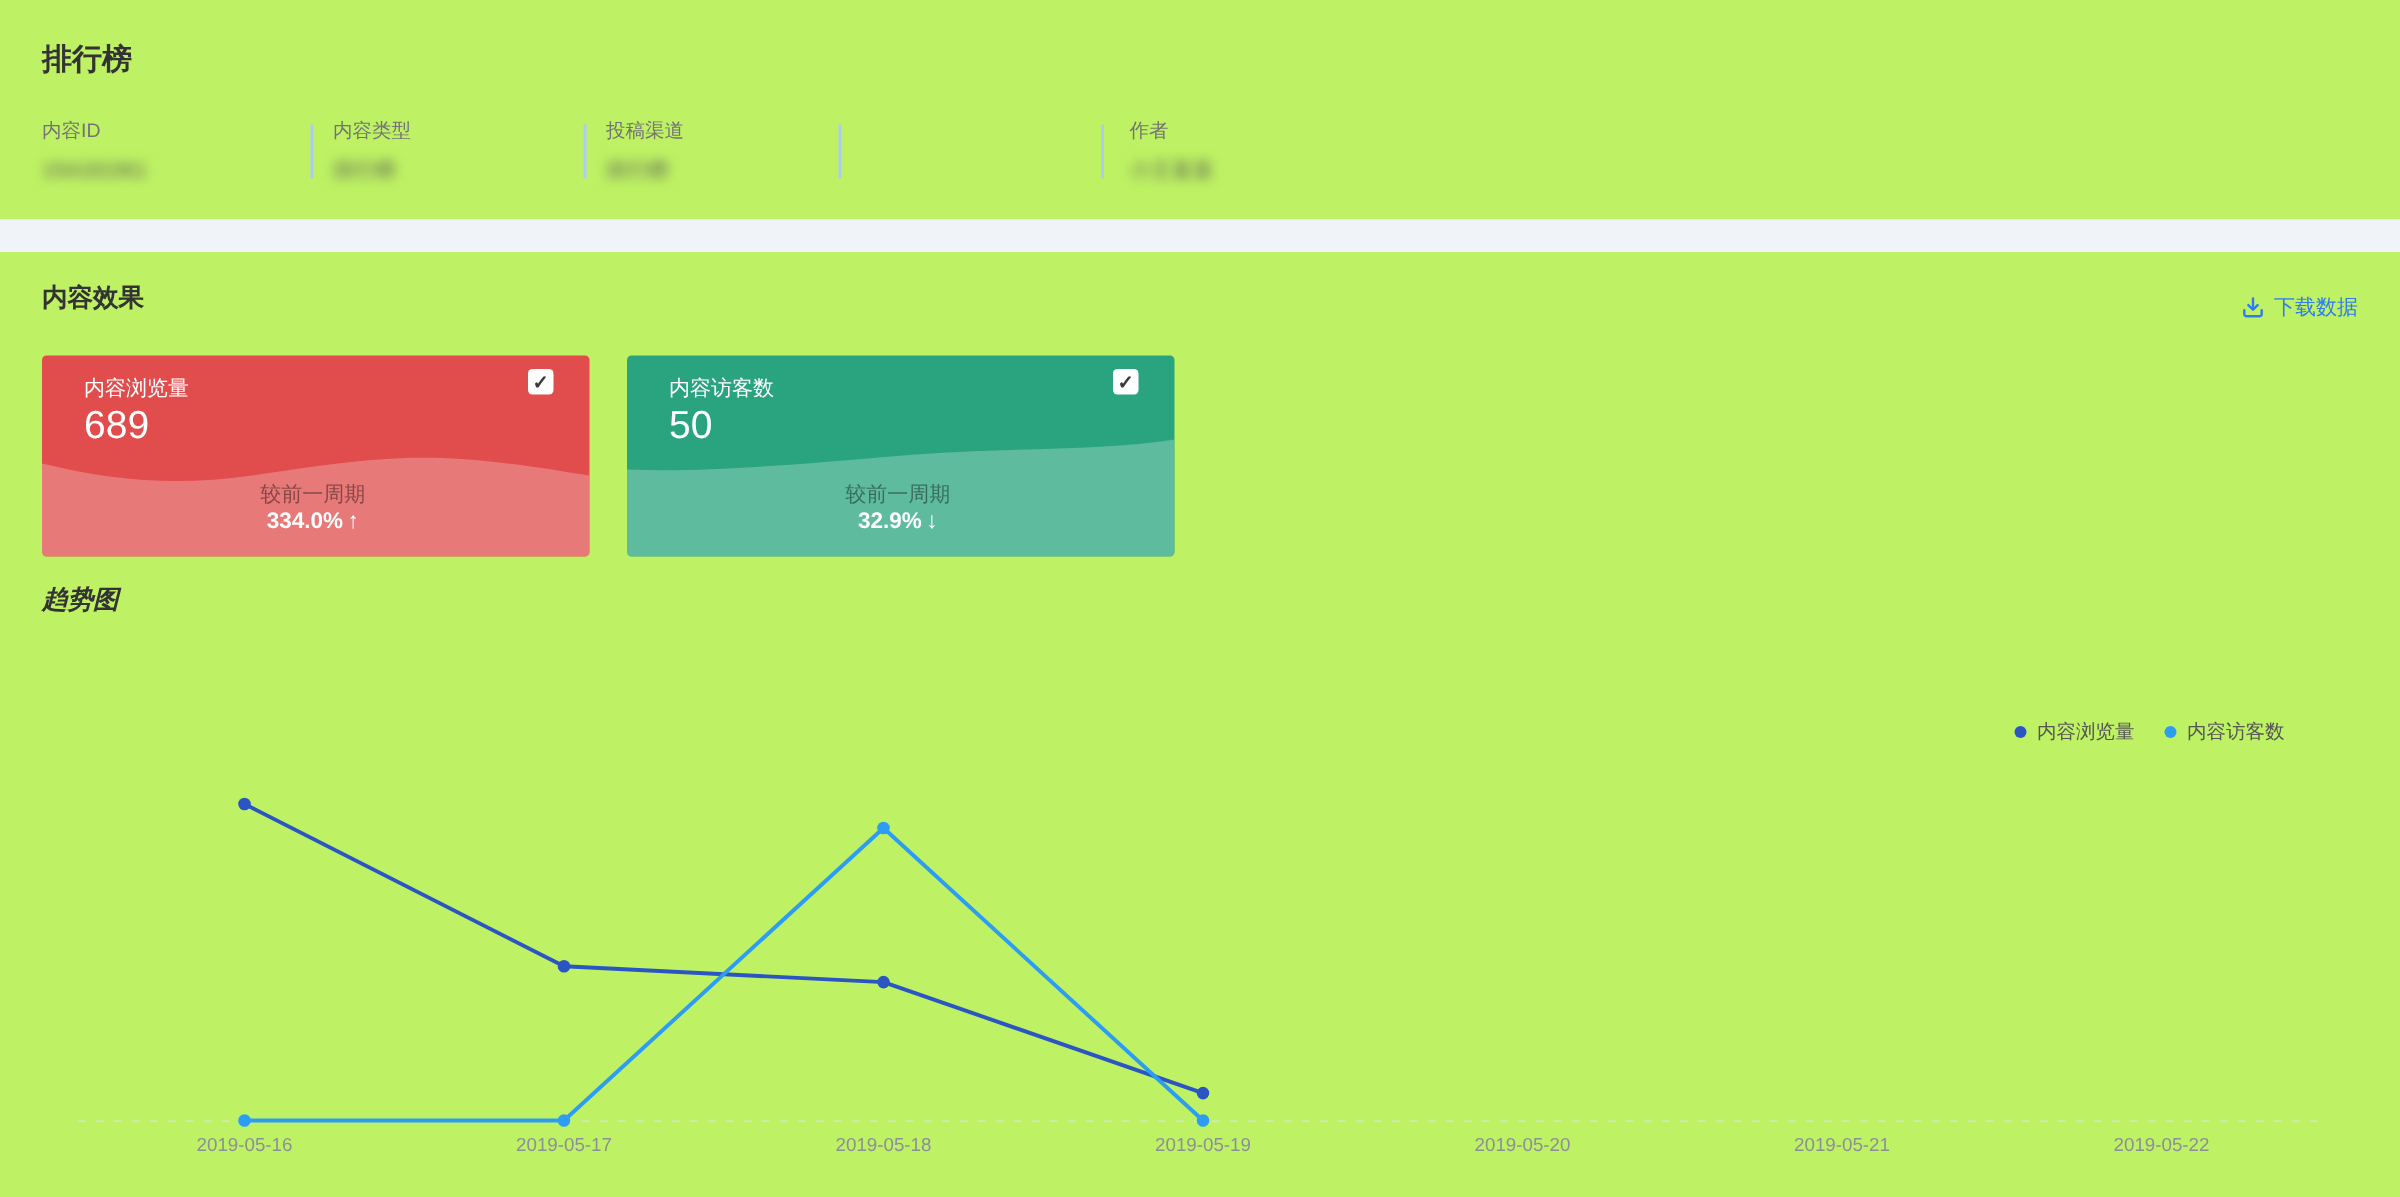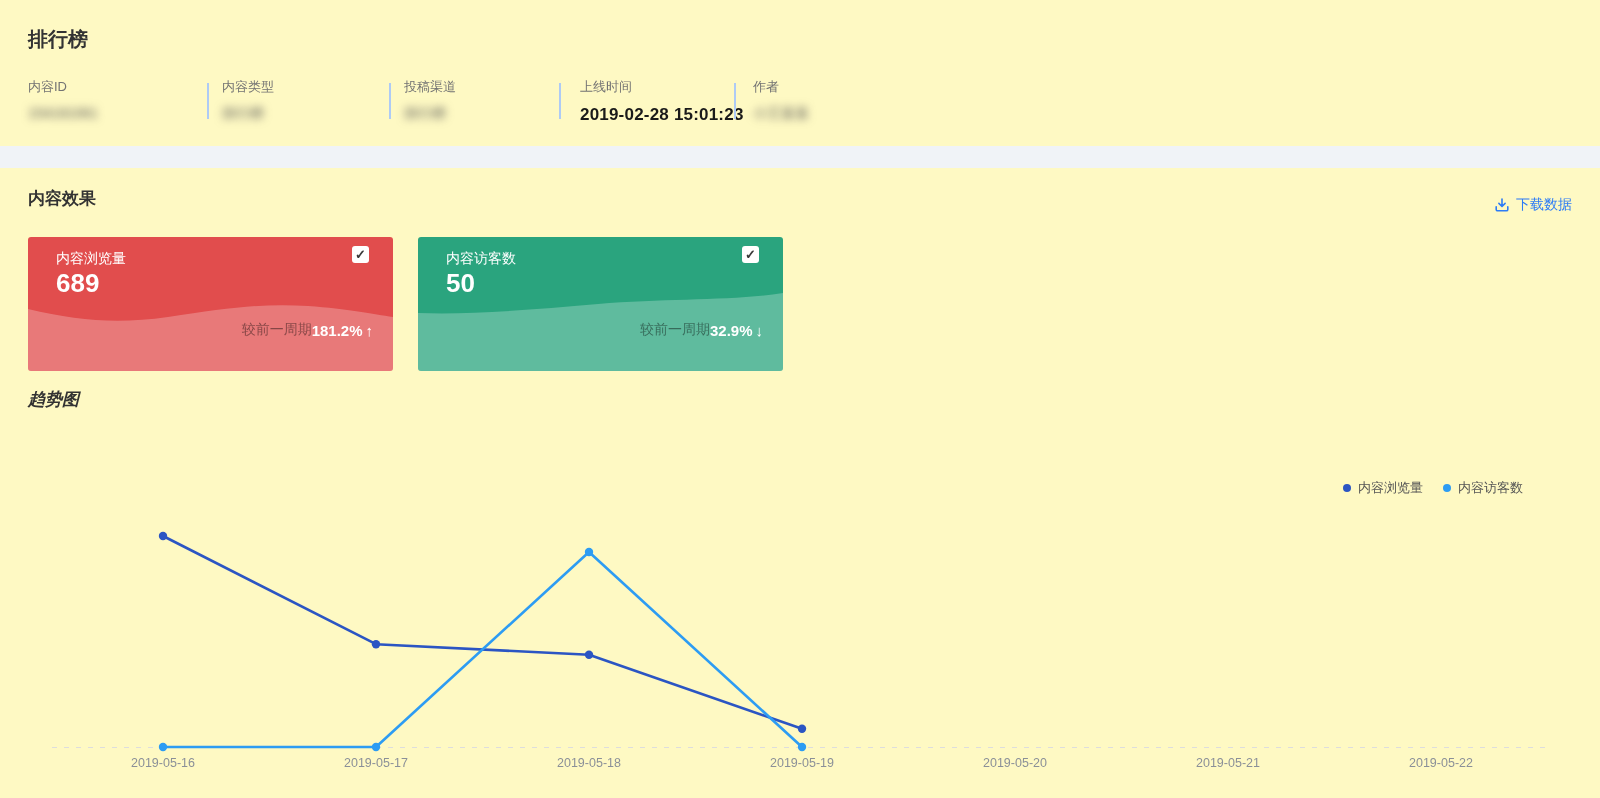--- a/index.html
+++ b/index.html
@@ -1,18 +1,18 @@
 <!DOCTYPE html>
 <html><head>
 <meta charset="utf-8">
 <style>
   * { margin:0; padding:0; box-sizing:border-box; }
   html,body { width:1600px; height:798px; background:#fff; overflow:hidden;
               font-family:"Liberation Sans", sans-serif; }
-  #app { position:relative; width:1600px; height:798px; background:#fef9c3; }
+  #app { position:relative; width:1600px; height:798px; background:#bef264; }
 
   
   .page-title { position:absolute; left:28px; top:26px; font-size:20px; font-weight:700; color:#333; }
   .meta-row { position:absolute; left:0; top:78px; width:1576px; height:50px; }
   .meta-col { position:absolute; top:0; }
   .meta-label { font-size:13px; color:#737373; display:block; }
   .meta-value { display:block; margin-top:9px; font-size:14px; color:#3d3d3d; }
   .meta-value.big { font-size:17px; font-weight:700; color:#1a1a1a; letter-spacing:.2px; }
   .blurred { filter:blur(4px); user-select:none; color:#555; }
   .meta-divider { position:absolute; top:5px; width:2px; height:36px; background:#aecbf5; }
@@ -32,23 +32,23 @@
               overflow:hidden; color:#fff; }
   #card-views { left:28px; }
   #card-visitors { left:418px; }
   .kpi-wave { position:absolute; left:0; top:0; width:365px; height:134px; }
   .kpi-top { position:absolute; left:28px; top:9px; right:24px; display:flex;
              justify-content:space-between; align-items:flex-start; }
   .kpi-title { font-size:14px; padding-top:4px; }
   .kpi-checkbox { width:17px; height:17px; background:#fff; border-radius:3px; display:flex;
                   align-items:center; justify-content:center; cursor:pointer; }
   .kpi-checkbox .check { color:#3a3a3a; font-size:13px; font-weight:700; line-height:1; }
-  .kpi-value { position:absolute; left:28px; top:31px; font-size:26px; font-weight:700; }
-  .kpi-bottom { position:absolute; left:28px; right:20px; top:84px; display:flex;
-                justify-content:flex-end; align-items:center; }
+  .kpi-value { position:absolute; left:28px; top:31px; font-size:26px; font-weight:400; }
+  .kpi-bottom { position:absolute; left:28px; right:32px; top:84px; display:flex;
+                justify-content:flex-start; align-items:center;flex-direction:column; }
   .kpi-compare { font-size:14px; font-weight:500; color:rgba(0,0,0,0.42); }
   .kpi-change { font-size:15px; font-weight:700; color:#fff; }
   .kpi-change .arrow { margin-left:3px; font-weight:700; }
 
   
   #chart-wrap { position:absolute; left:0; top:440px; width:1600px; height:358px; }
   #trend-svg { position:absolute; left:0; top:0; }
   .legend { position:absolute; top:39px; right:77px; display:flex; gap:20px; align-items:center; }
   .legend-item { display:flex; align-items:center; gap:7px; cursor:pointer; }
   .legend-dot { width:8px; height:8px; border-radius:50%; }
@@ -70,24 +70,20 @@
     <div class="meta-col" style="left:222px">
       <span class="meta-label">内容类型</span>
       <span class="meta-value blurred">排行榜</span>
     </div>
     <div class="meta-divider" style="left:389px"></div>
     <div class="meta-col" style="left:404px">
       <span class="meta-label">投稿渠道</span>
       <span class="meta-value blurred">排行榜</span>
     </div>
     <div class="meta-divider" style="left:559px"></div>
-    <div class="meta-col" style="left:580px">
-      <span class="meta-label">上线时间</span>
-      <span class="meta-value big">2019-02-28 15:01:23</span>
-    </div>
     <div class="meta-divider" style="left:734px"></div>
     <div class="meta-col" style="left:753px">
       <span class="meta-label">作者</span>
       <span class="meta-value blurred">小王某某</span>
     </div>
   </div>
 
   <div class="gray-band"></div>
 
   <div class="section-heading" id="effects-heading">内容效果</div>
@@ -106,21 +102,21 @@
     </svg>
     <div class="kpi-top">
       <span class="kpi-title">内容浏览量</span>
       <span class="kpi-checkbox">
         <span class="check">✓</span>
       </span>
     </div>
     <div class="kpi-value">689</div>
     <div class="kpi-bottom">
       <span class="kpi-compare">较前一周期</span>
-      <span class="kpi-change"><span>181.2%</span><span class="arrow">↑</span></span>
+      <span class="kpi-change"><span>334.0%</span><span class="arrow">↑</span></span>
     </div>
   </div>
 
   <div class="kpi-card" id="card-visitors" style="background: rgb(42, 164, 126);">
     <svg class="kpi-wave" viewBox="0 0 365 134" preserveAspectRatio="none">
       <path d="M0 76 C 50 78, 110 73, 180 67 C 250 61, 315 64, 365 56 L365 134 L0 134 Z" fill="rgba(255,255,255,0.25)"></path>
     </svg>
     <div class="kpi-top">
       <span class="kpi-title">内容访客数</span>
       <span class="kpi-checkbox">

